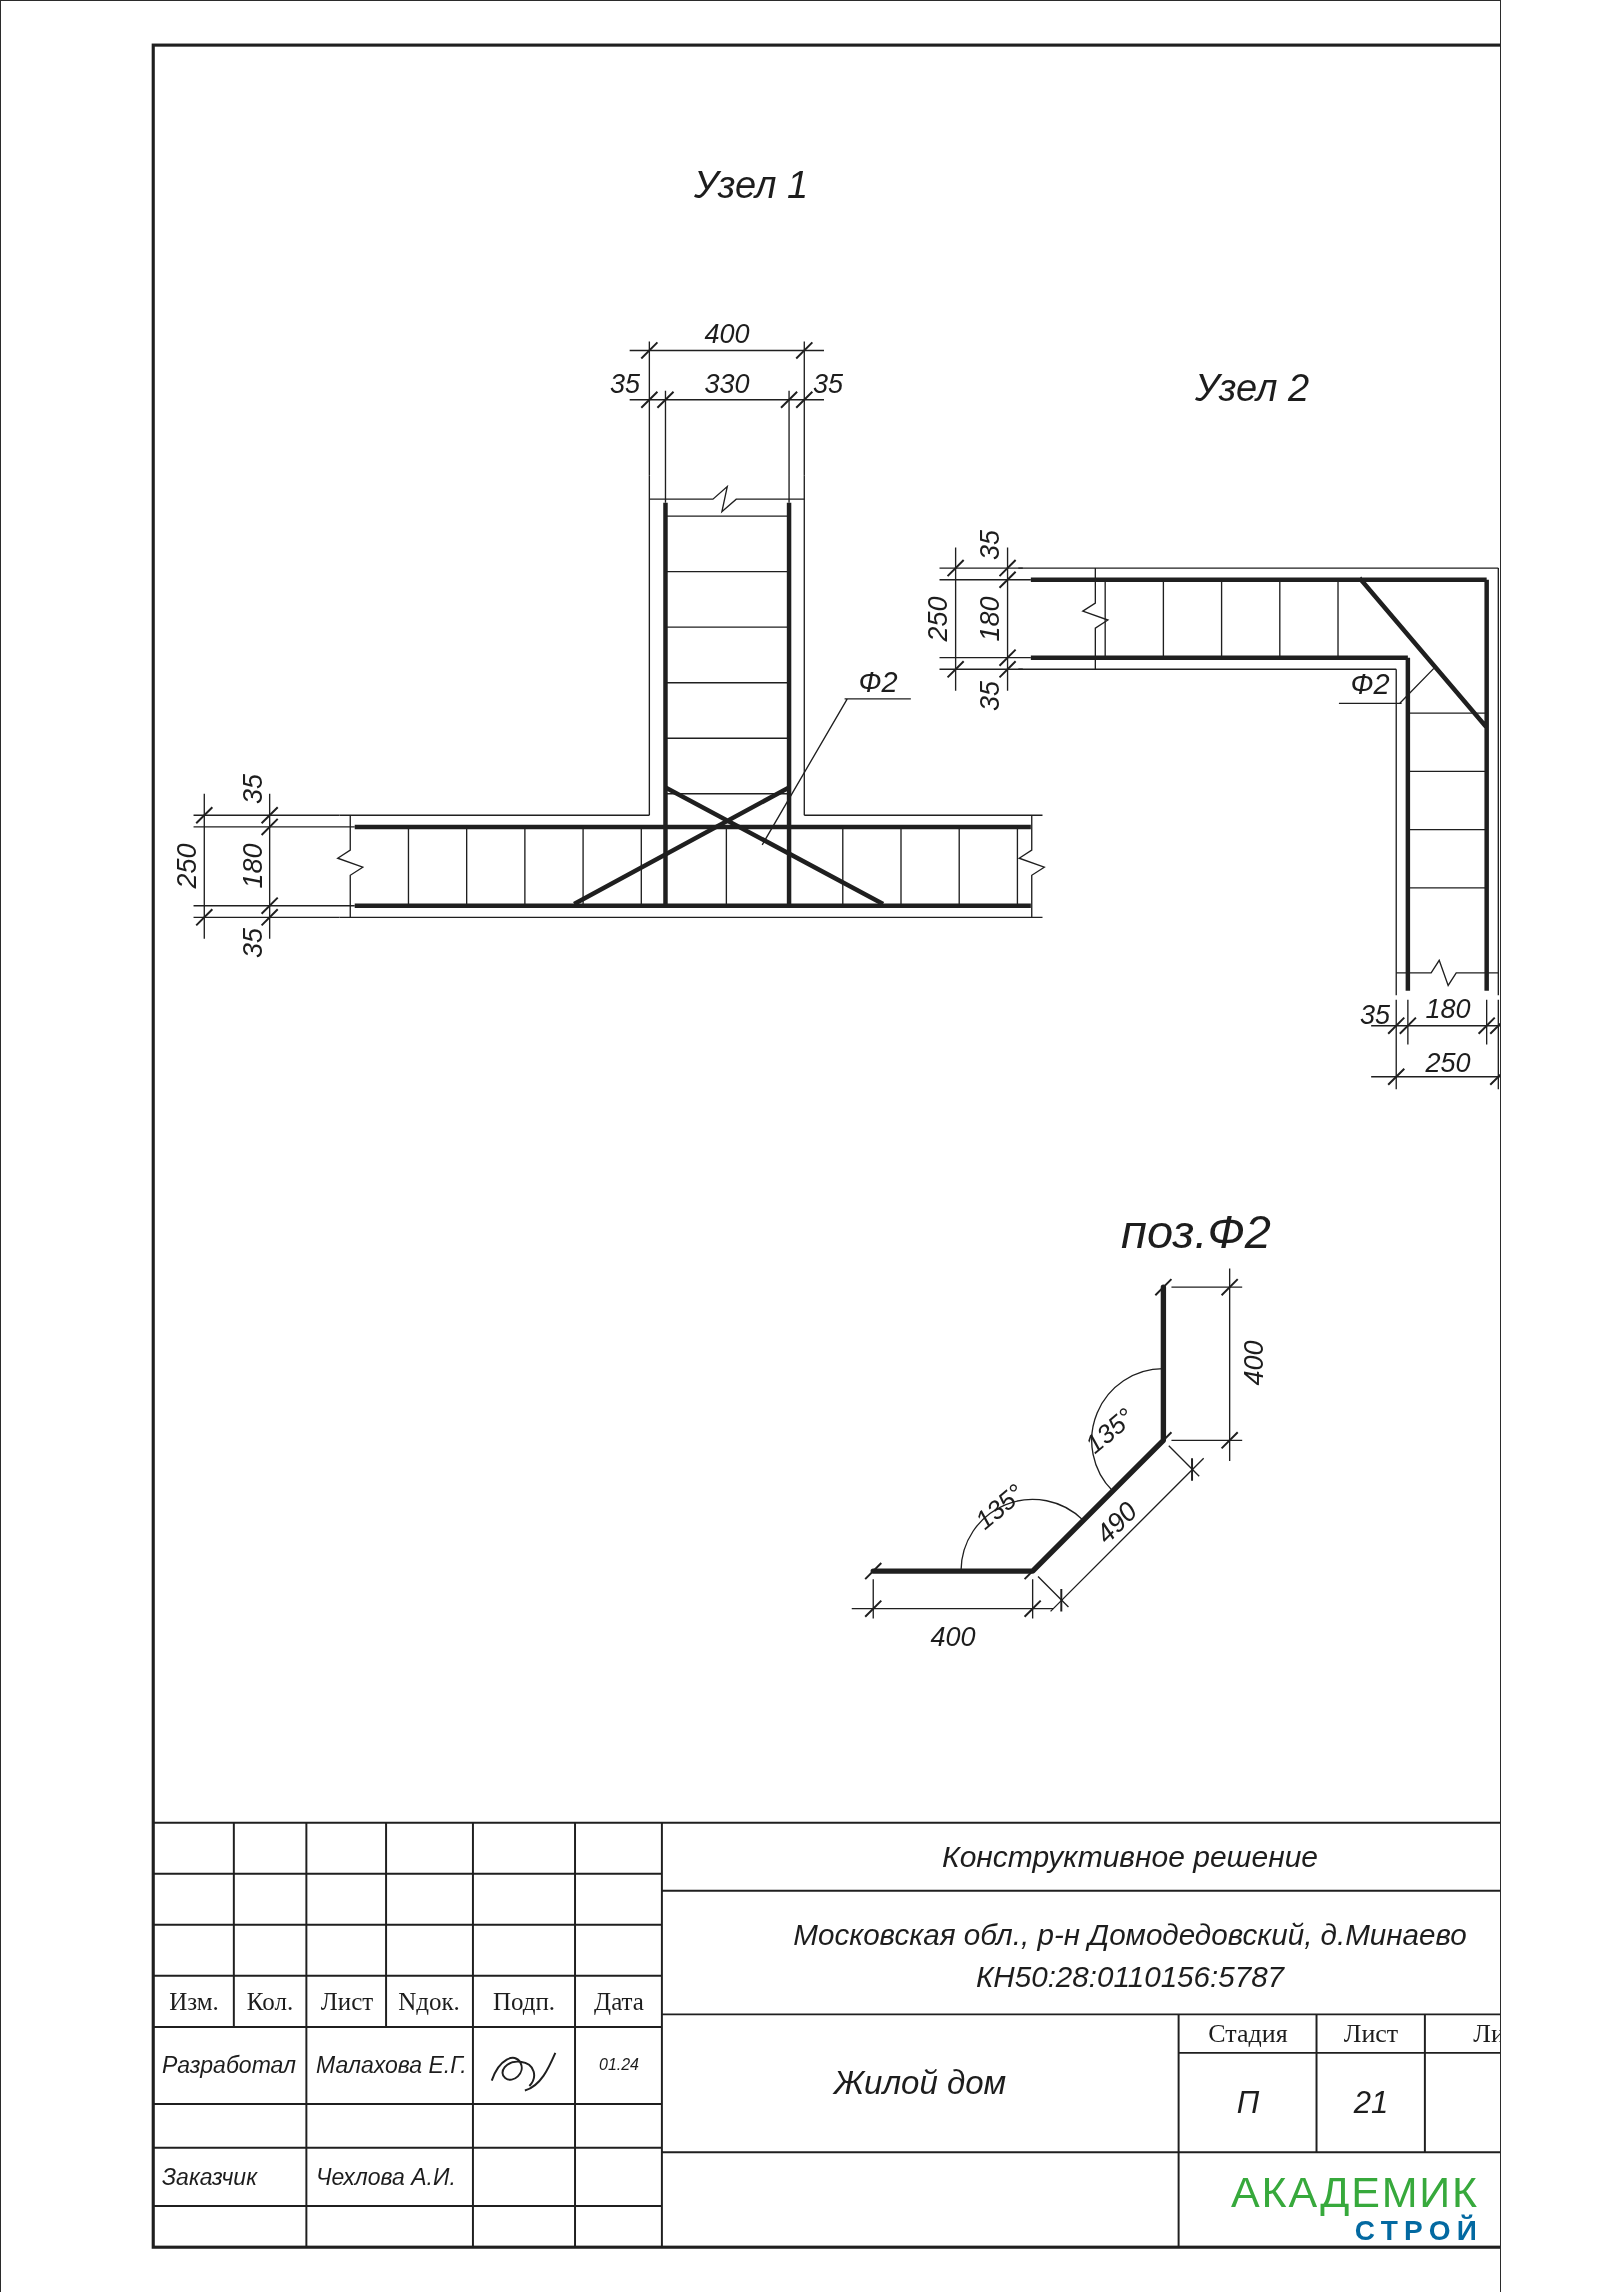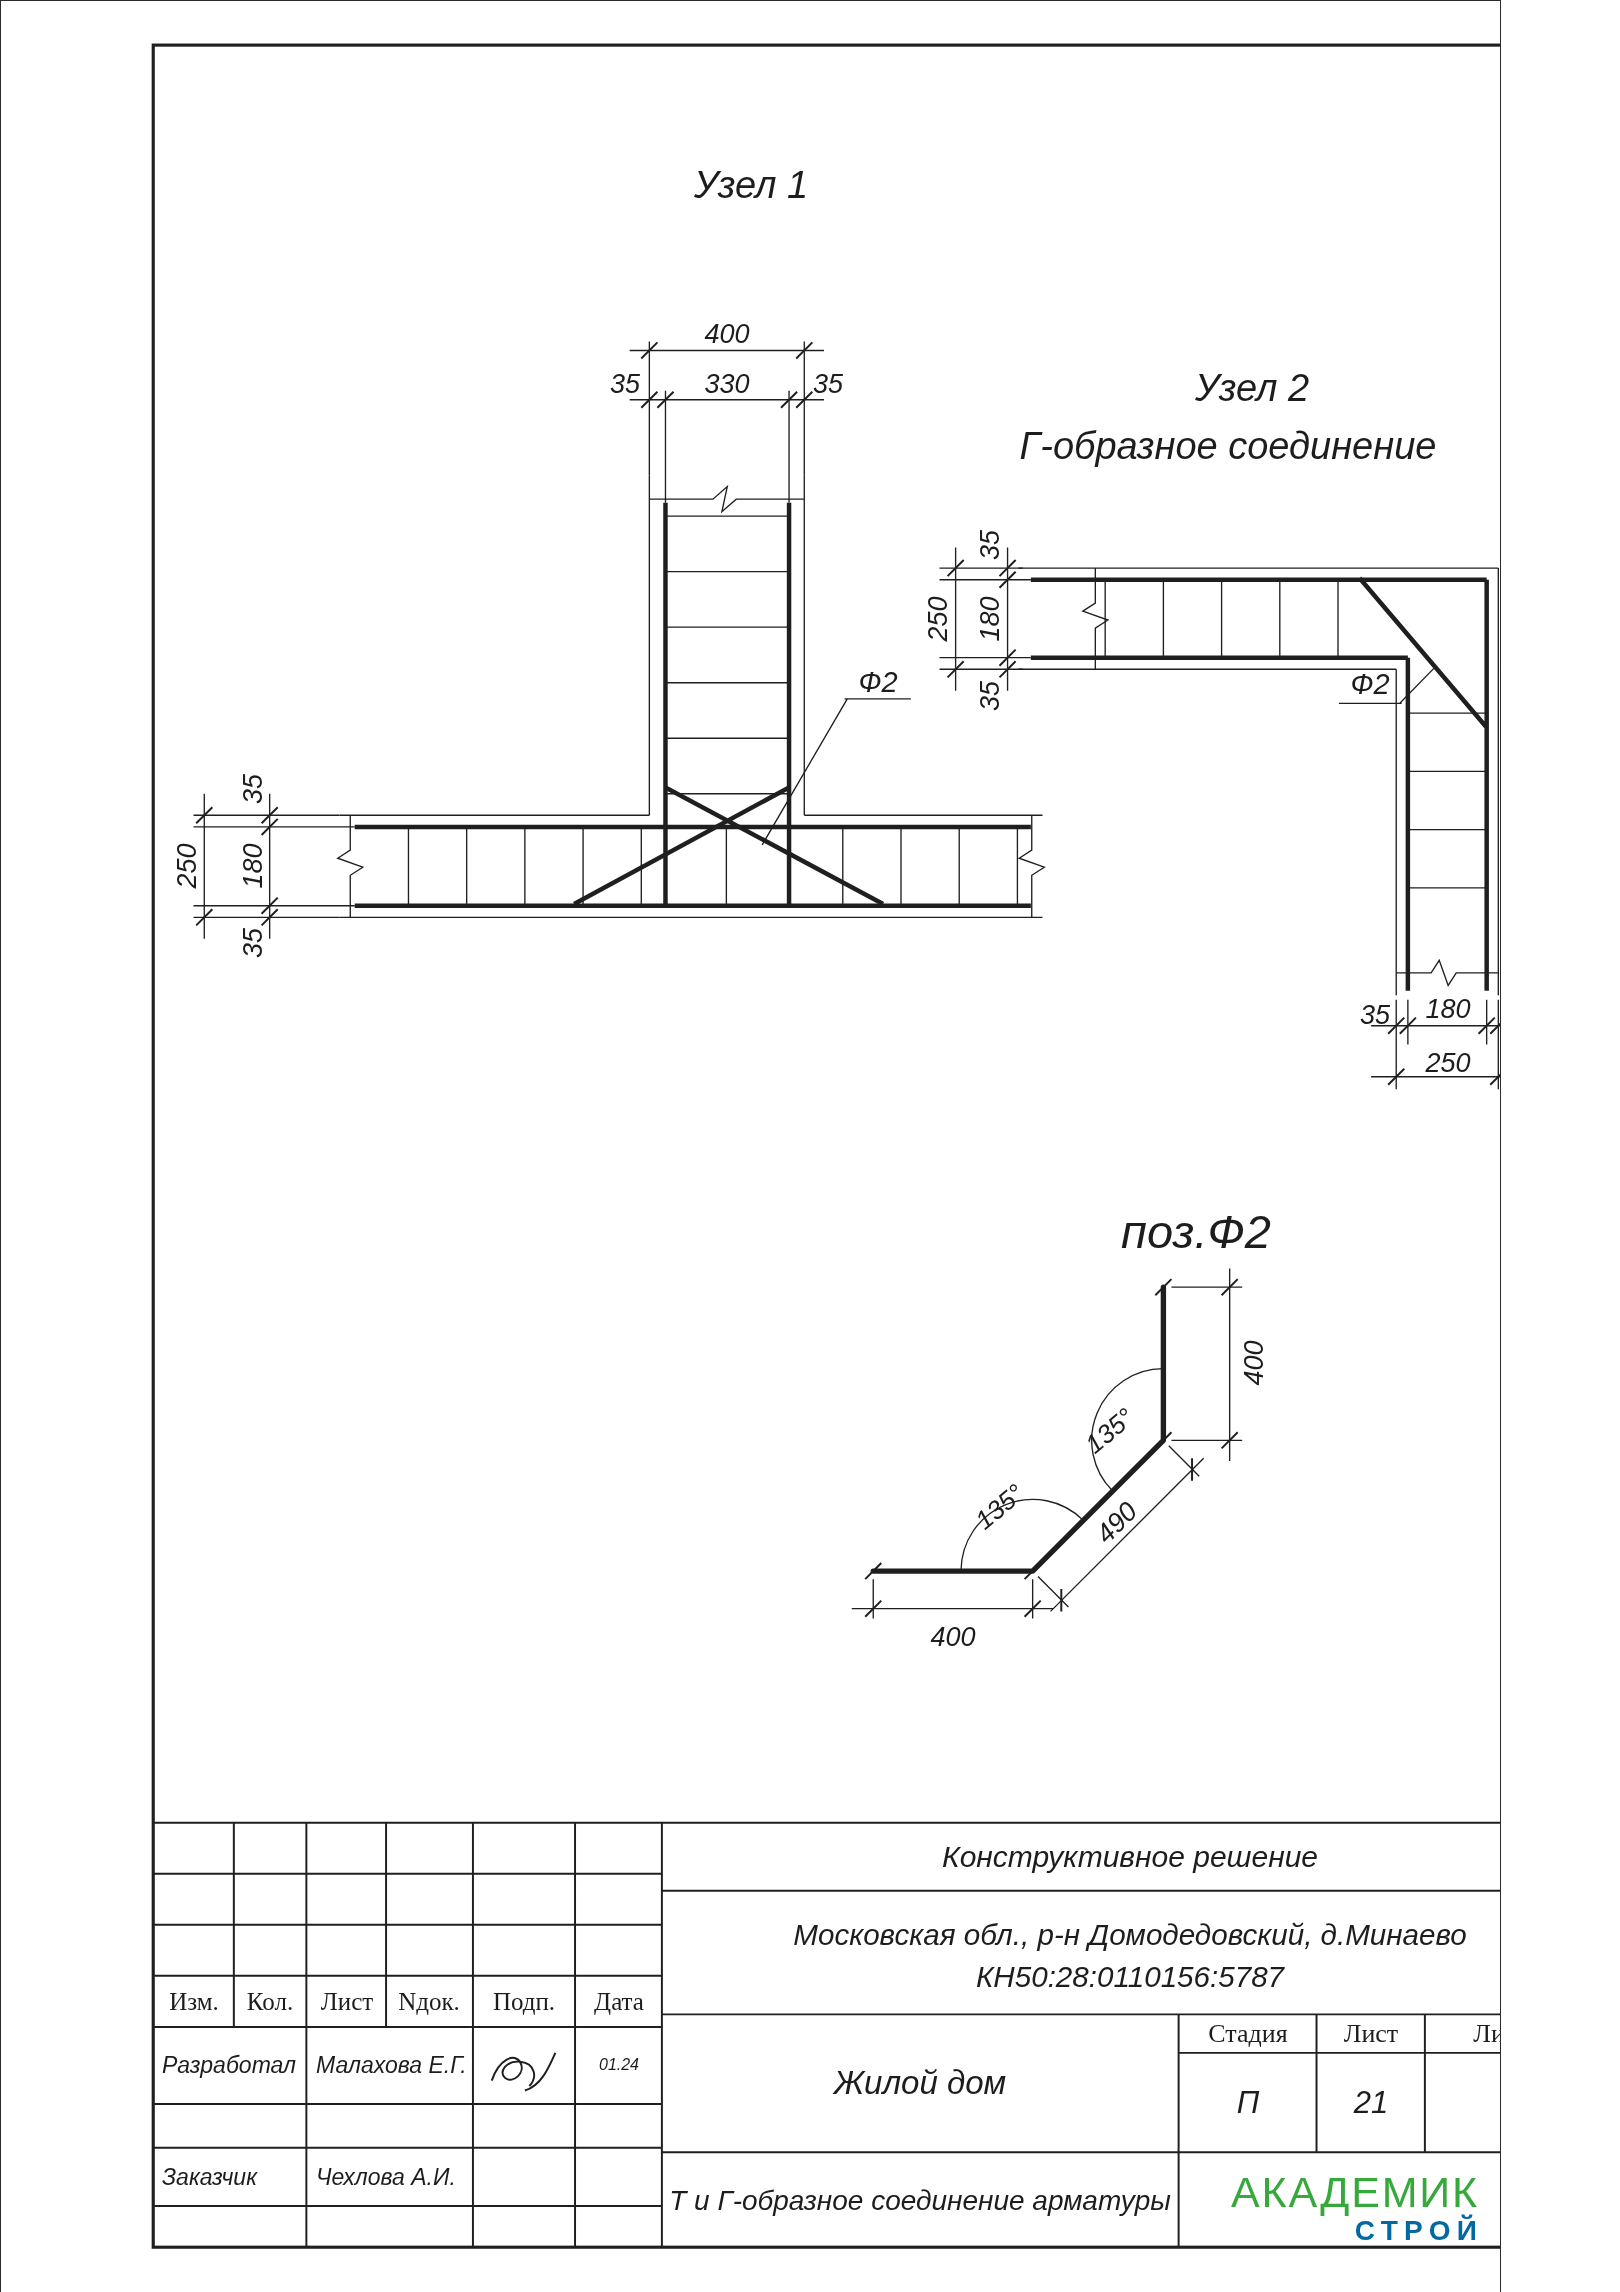--- a/index.html
+++ b/index.html
@@ -107,21 +107,20 @@
   <div class="t" style="left:624px;top:383px;font-size:27px">35</div>
   <div class="t" style="left:726px;top:383px;font-size:27px">330</div>
   <div class="t" style="left:827px;top:383px;font-size:27px">35</div>
   <div class="t r90" style="left:186px;top:865px;font-size:27px">250</div>
   <div class="t r90" style="left:252px;top:788px;font-size:27px">35</div>
   <div class="t r90" style="left:252px;top:865px;font-size:27px">180</div>
   <div class="t r90" style="left:252px;top:942px;font-size:27px">35</div>
   <div class="t" style="left:877px;top:681px;font-size:29px">Ф2</div>
 
   <div class="t" style="left:1251px;top:387px;font-size:38px">Узел 2</div>
-  <div class="t" style="left:1227px;top:445px;font-size:38px">Г-образное соединение</div>
   <div class="t r90" style="left:937px;top:618px;font-size:27px">250</div>
   <div class="t r90" style="left:989px;top:544px;font-size:27px">35</div>
   <div class="t r90" style="left:989px;top:618px;font-size:27px">180</div>
   <div class="t r90" style="left:989px;top:695px;font-size:27px">35</div>
   <div class="t" style="left:1369px;top:683px;font-size:29px">Ф2</div>
   <div class="t" style="left:1374px;top:1014px;font-size:27px">35</div>
   <div class="t" style="left:1447px;top:1008px;font-size:27px">180</div>
   <div class="t" style="left:1530px;top:1014px;font-size:27px">35</div>
   <div class="t" style="left:1447px;top:1062px;font-size:27px">250</div>
 
@@ -143,21 +142,20 @@
   <div class="t serif" style="left:523px;top:2001px;font-size:25px">Подп.</div>
   <div class="t serif" style="left:618px;top:2001px;font-size:25px">Дата</div>
 
   <div class="tl" style="left:161px;top:2064px;font-size:23px">Разработал</div>
   <div class="tl" style="left:315px;top:2064px;font-size:23px">Малахова Е.Г.</div>
   <div class="t" style="left:618px;top:2064px;font-size:16px">01.24</div>
   <div class="tl" style="left:161px;top:2176px;font-size:23px">Заказчик</div>
   <div class="tl" style="left:315px;top:2176px;font-size:23px">Чехлова А.И.</div>
 
   <div class="t" style="left:919px;top:2082px;font-size:33px">Жилой дом</div>
-  <div class="t" style="left:919px;top:2200px;font-size:28px">Т и Г-образное соединение арматуры</div>
 
   <div class="t serif" style="left:1247px;top:2033px;font-size:26px">Стадия</div>
   <div class="t serif" style="left:1370px;top:2033px;font-size:26px">Лист</div>
   <div class="t serif" style="left:1512px;top:2033px;font-size:26px">Листов</div>
   <div class="t" style="left:1247px;top:2102px;font-size:31px">П</div>
   <div class="t" style="left:1370px;top:2102px;font-size:31px">21</div>
   <div class="t" style="left:1512px;top:2102px;font-size:31px"></div>
 
   <div class="t logo1" style="left:1354px;top:2191px;font-size:43px">АКАДЕМИК</div>
   <div class="t logo2" style="left:1418px;top:2230px;font-size:28px">СТРОЙ</div>

